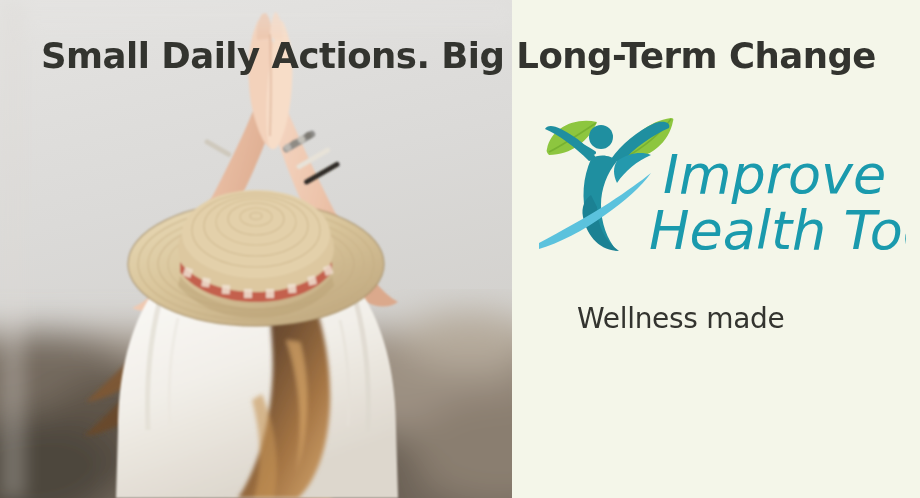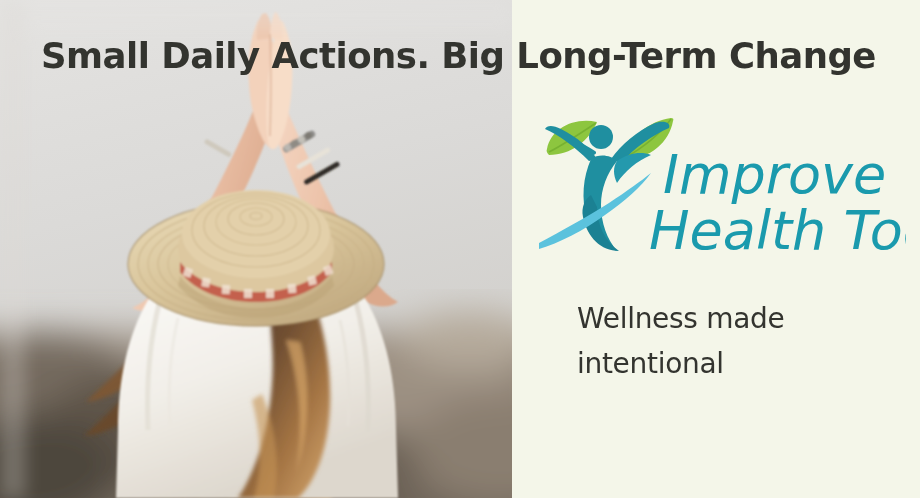--- a/index.html
+++ b/index.html
@@ -322,16 +322,15 @@
       <path d="M8,140 C30,128 56,114 78,100 C96,88 110,78 120,70
                C110,84 94,98 74,112 C52,128 28,140 8,146 Z" fill="#5bc2dd"></path>
 
       <text class="logo-text" x="132" y="90" font-size="54">Improve Your</text>
       <text class="logo-text" x="118" y="146" font-size="54">Health Today</text>
     </svg>
   </div>
 
   <p id="tagline">
     <span>Wellness made</span>
-    <span>intentional</span>
   </p>
 
 </div>
 
 </body></html>

